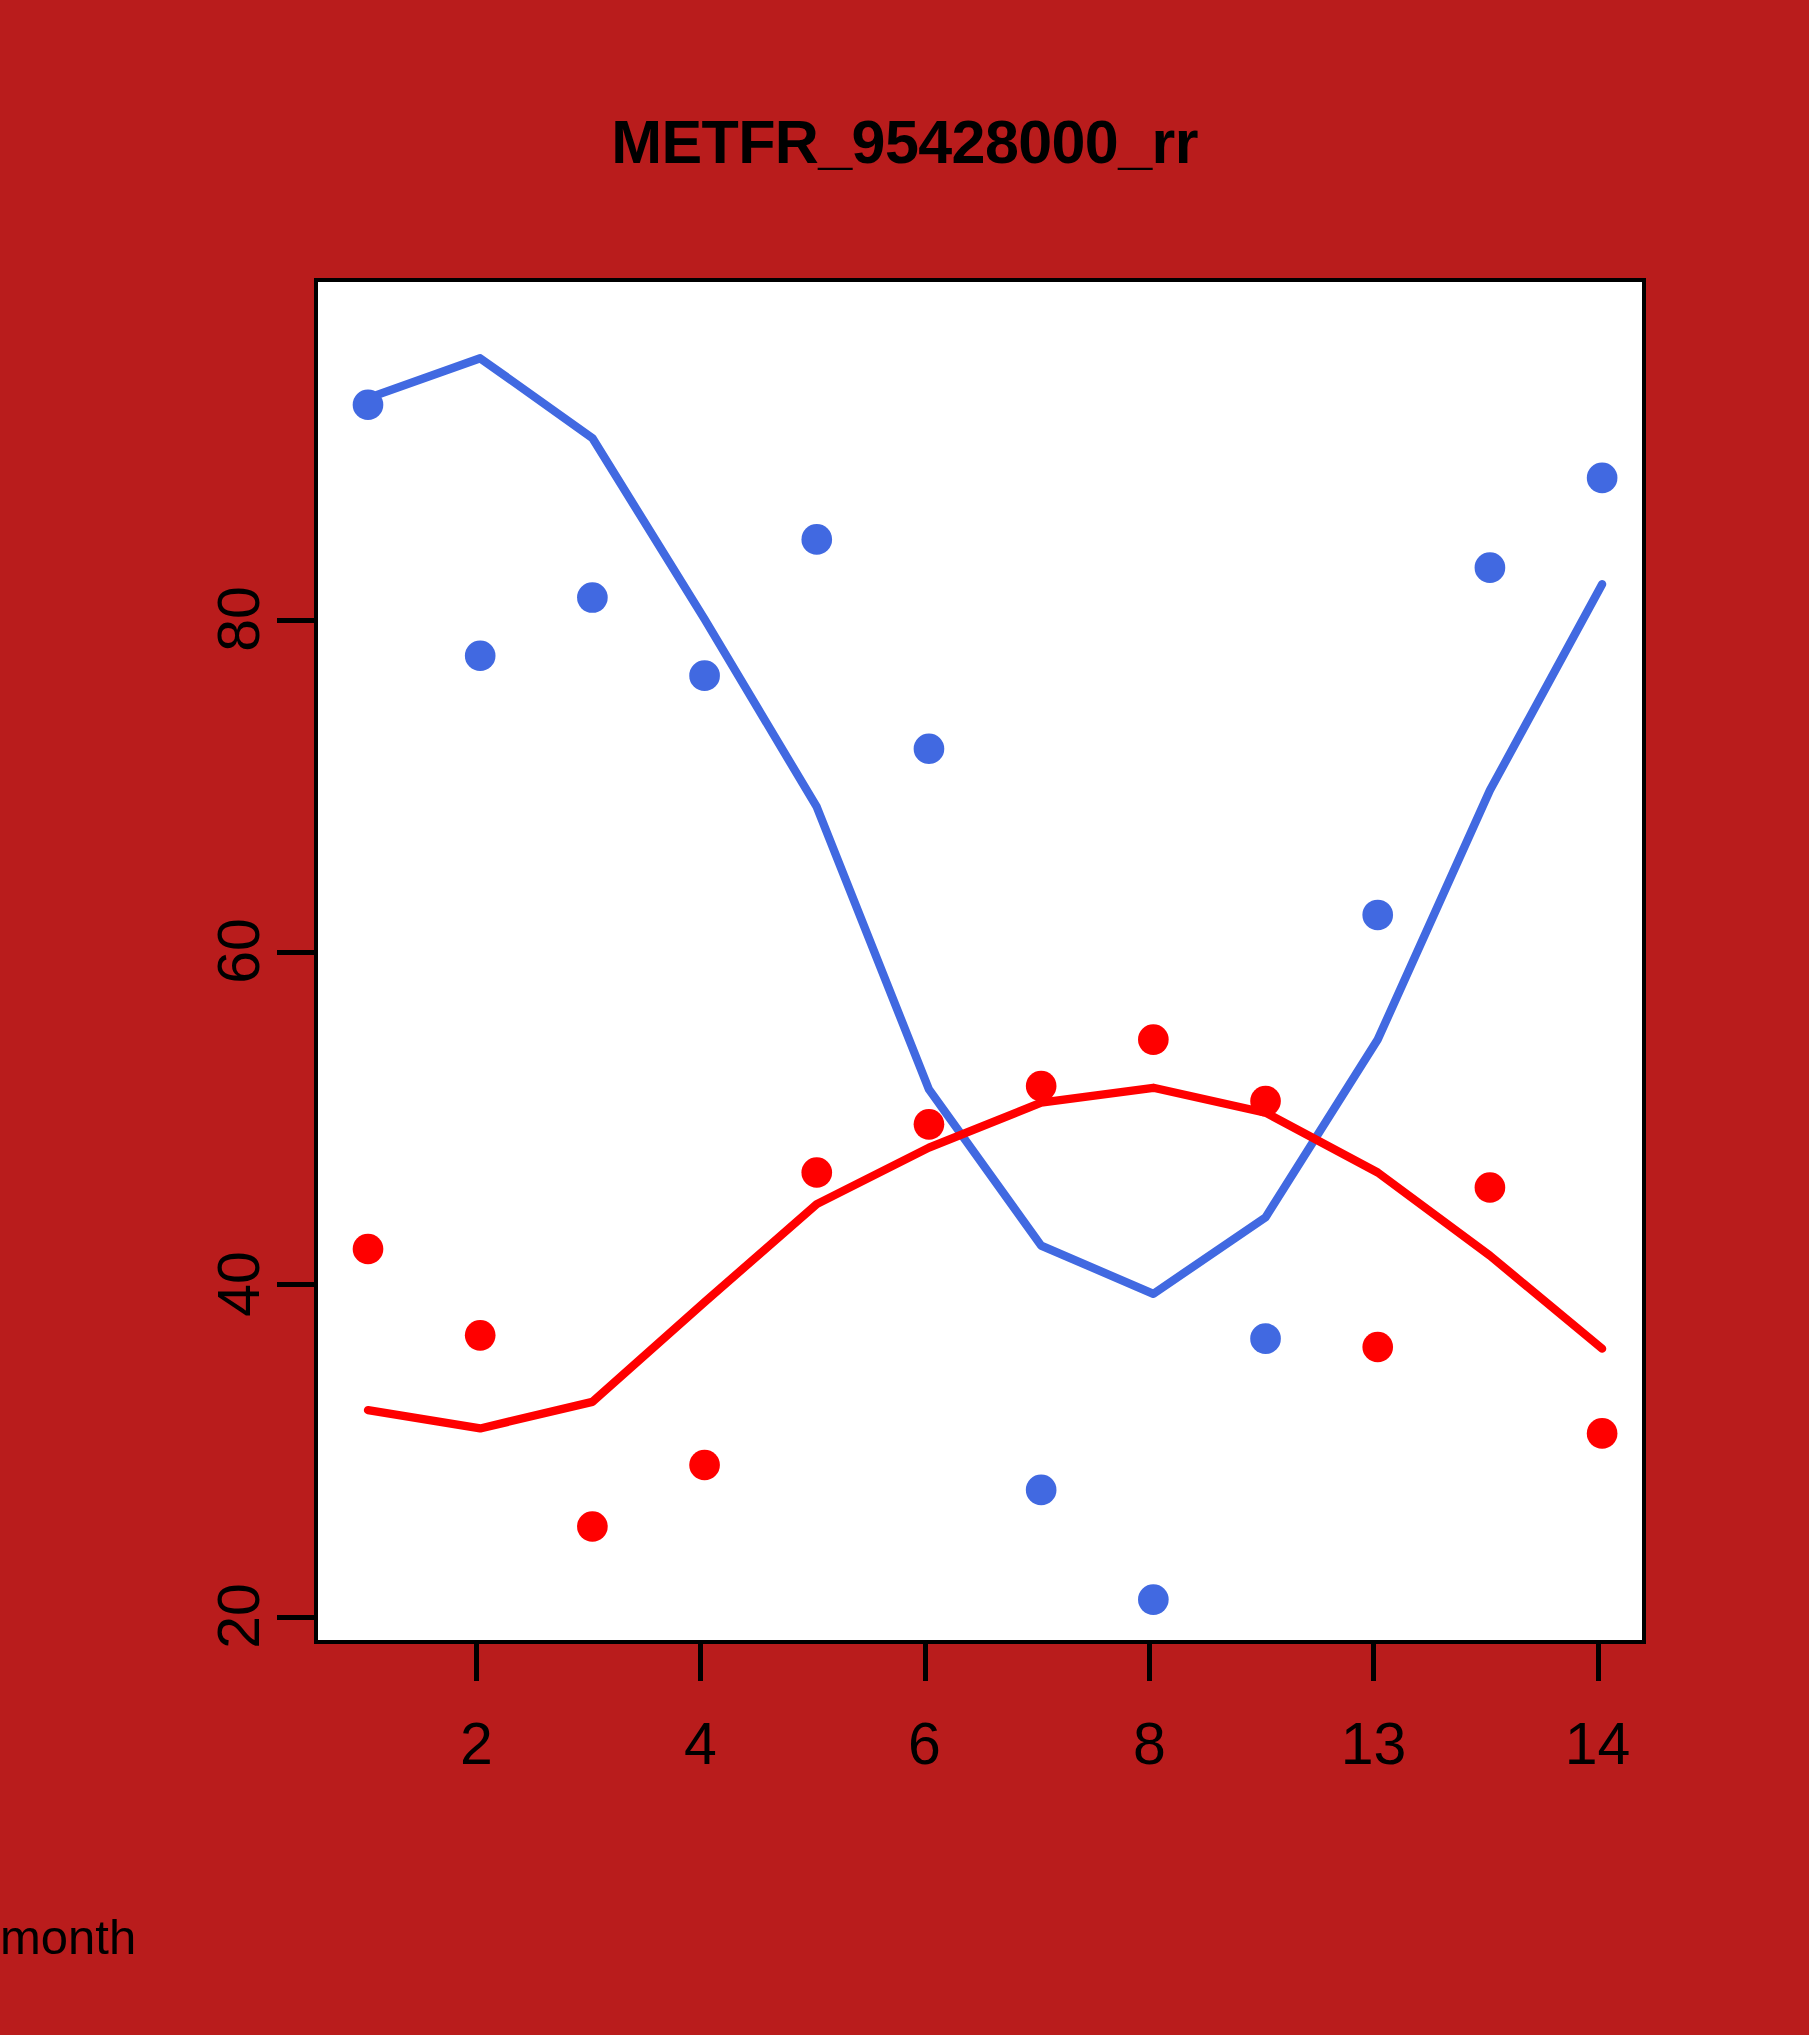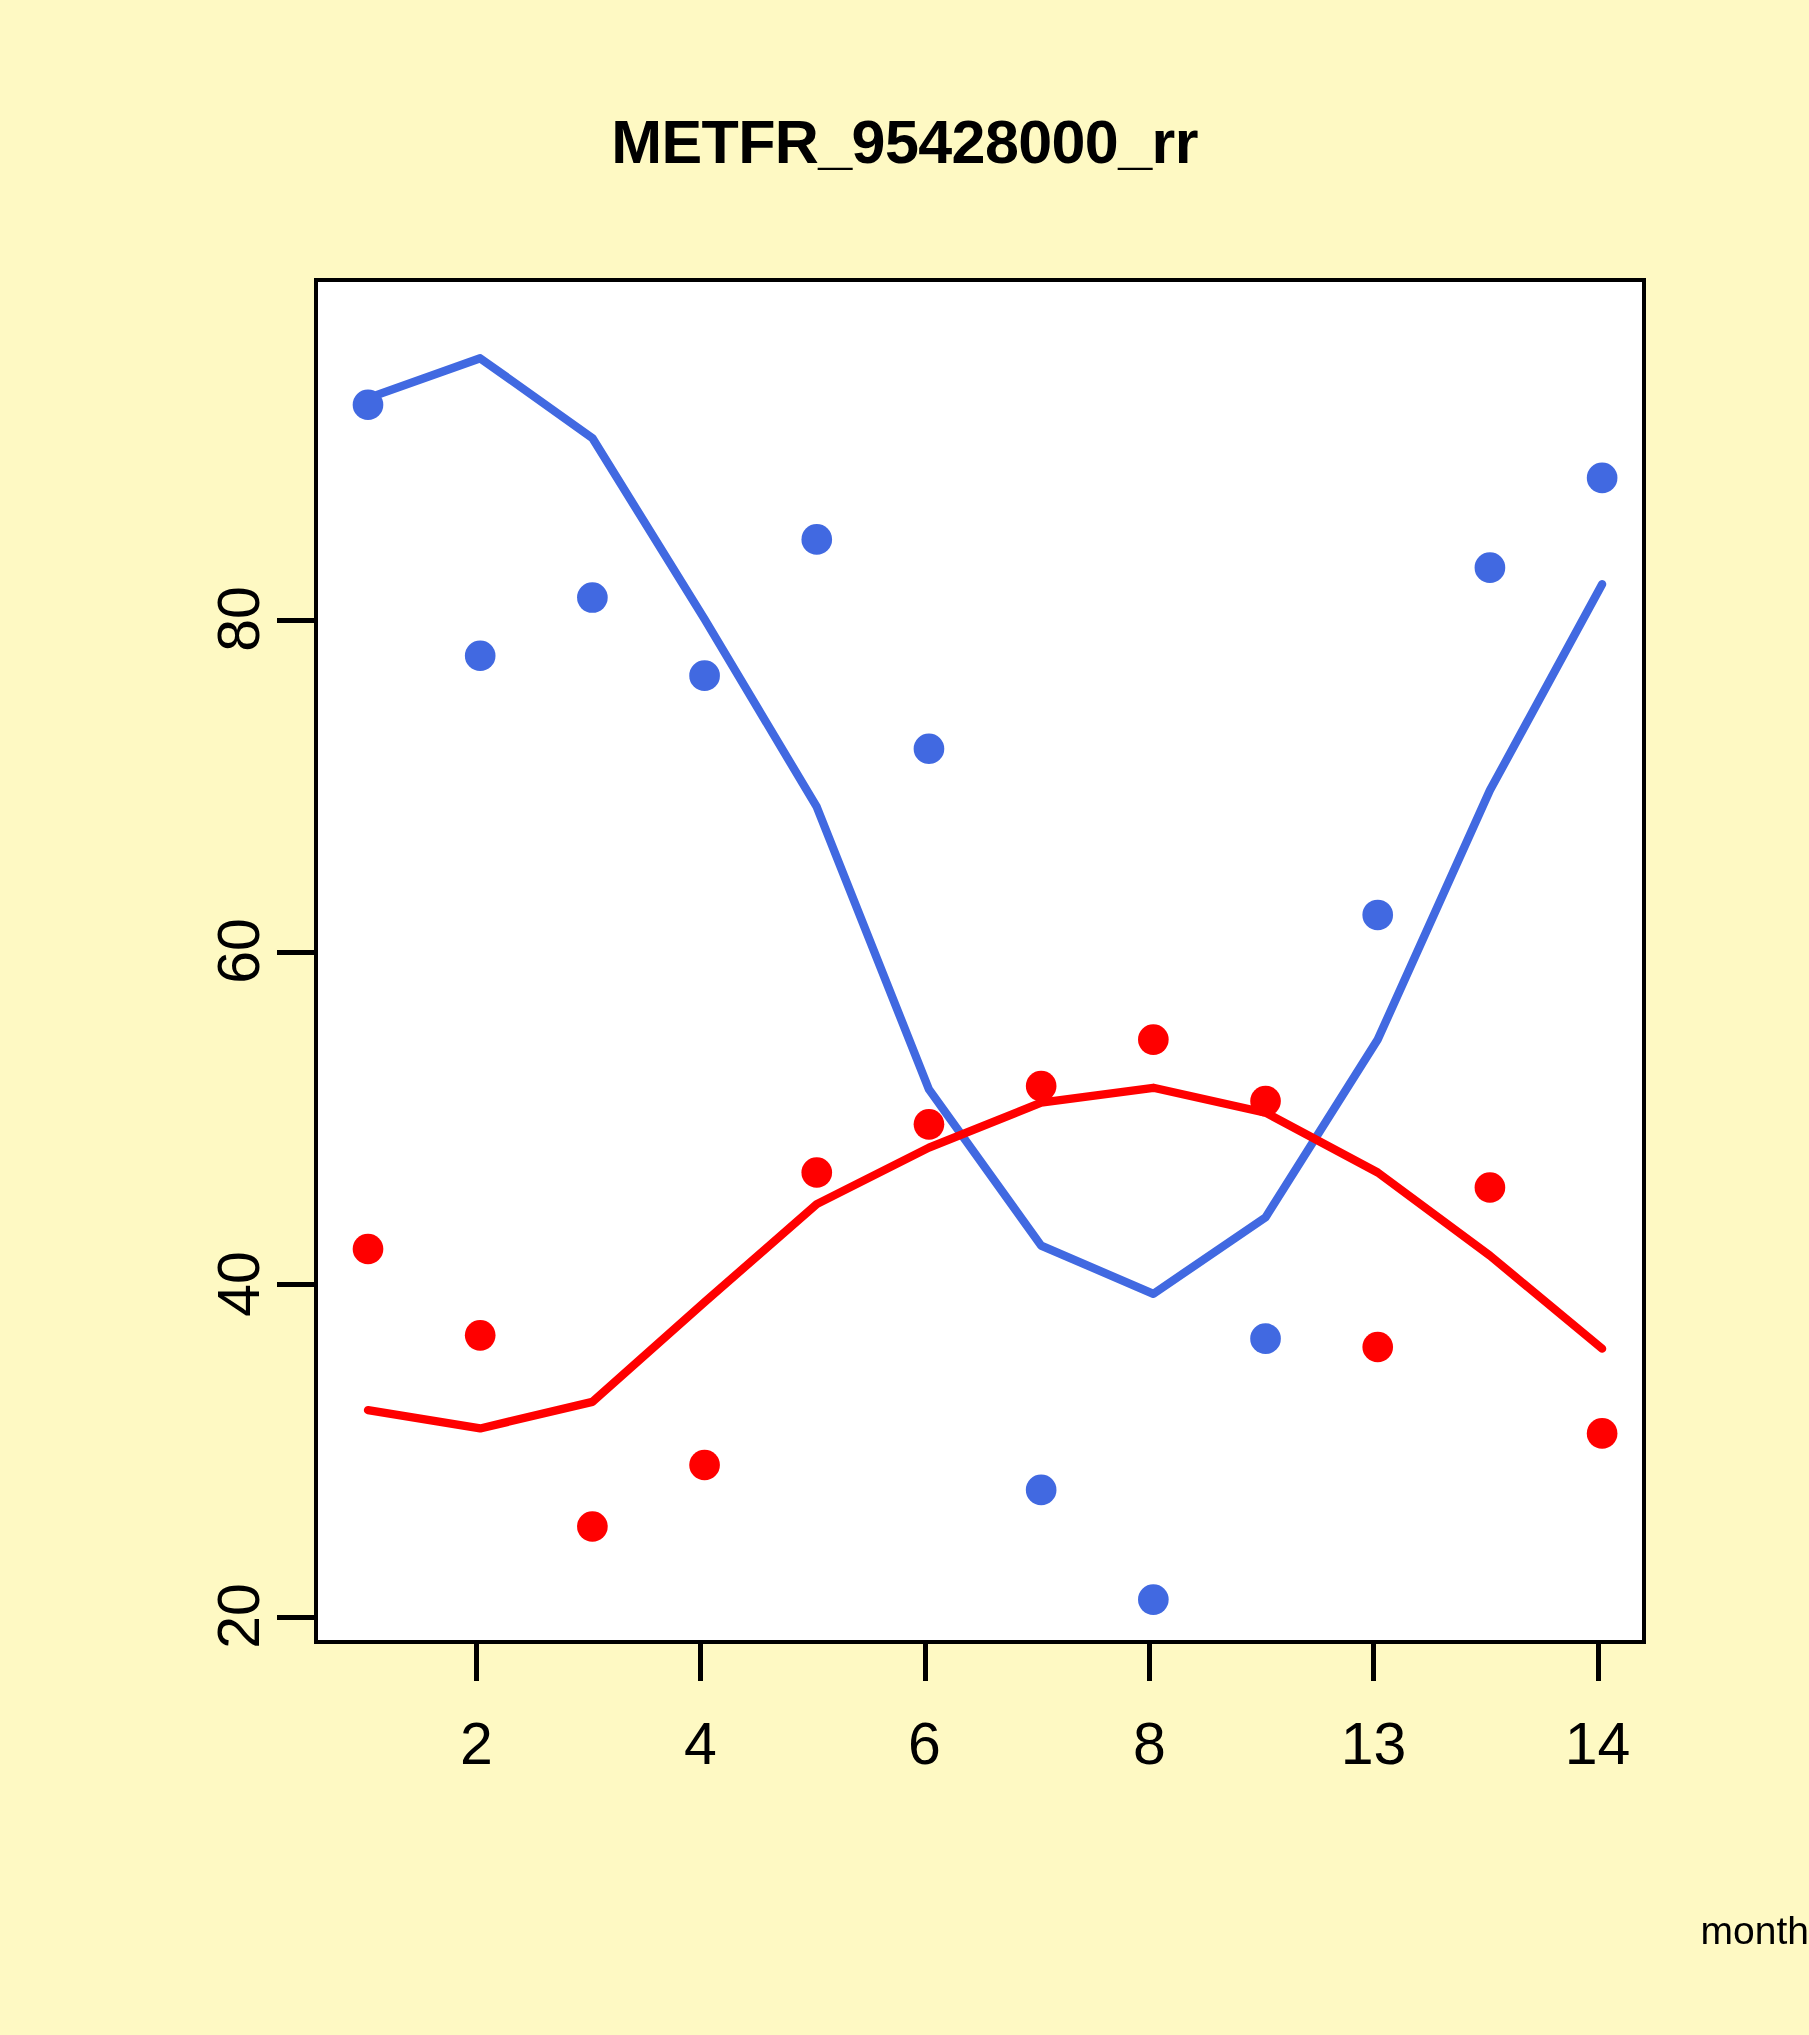--- a/index.html
+++ b/index.html
@@ -14,21 +14,21 @@
     color: #000000;
     overflow: hidden;
     position: relative;
   }
 
   #figure {
     position: absolute;
     left: 0; top: 0;
     width: 1809px;
     height: 2035px;
-    background: #fef9c3;
+    background: #b91c1c;
   }
 
   
   #chart-title {
     position: absolute;
     left: 0;
     top: 107px;
     width: 1809px;
     text-align: center;
     font-size: 61px;
@@ -88,22 +88,22 @@
     font-family: "Liberation Sans", sans-serif;
     white-space: nowrap;
     text-align: center;
   }
 
   #x-axis-label {
     position: absolute;
     left: 0;
     top: 1909px;
     width: 1809px;
-    text-align: right;
-    font-size: 39px;
+    text-align: left;
+    font-size: 49px;
     font-family: "Liberation Sans", sans-serif;
     white-space: nowrap;
   }
 </style>
 </head>
 <body>
 
 <div id="figure">
 
   <div id="chart-title">METFR_95428000_rr</div>

